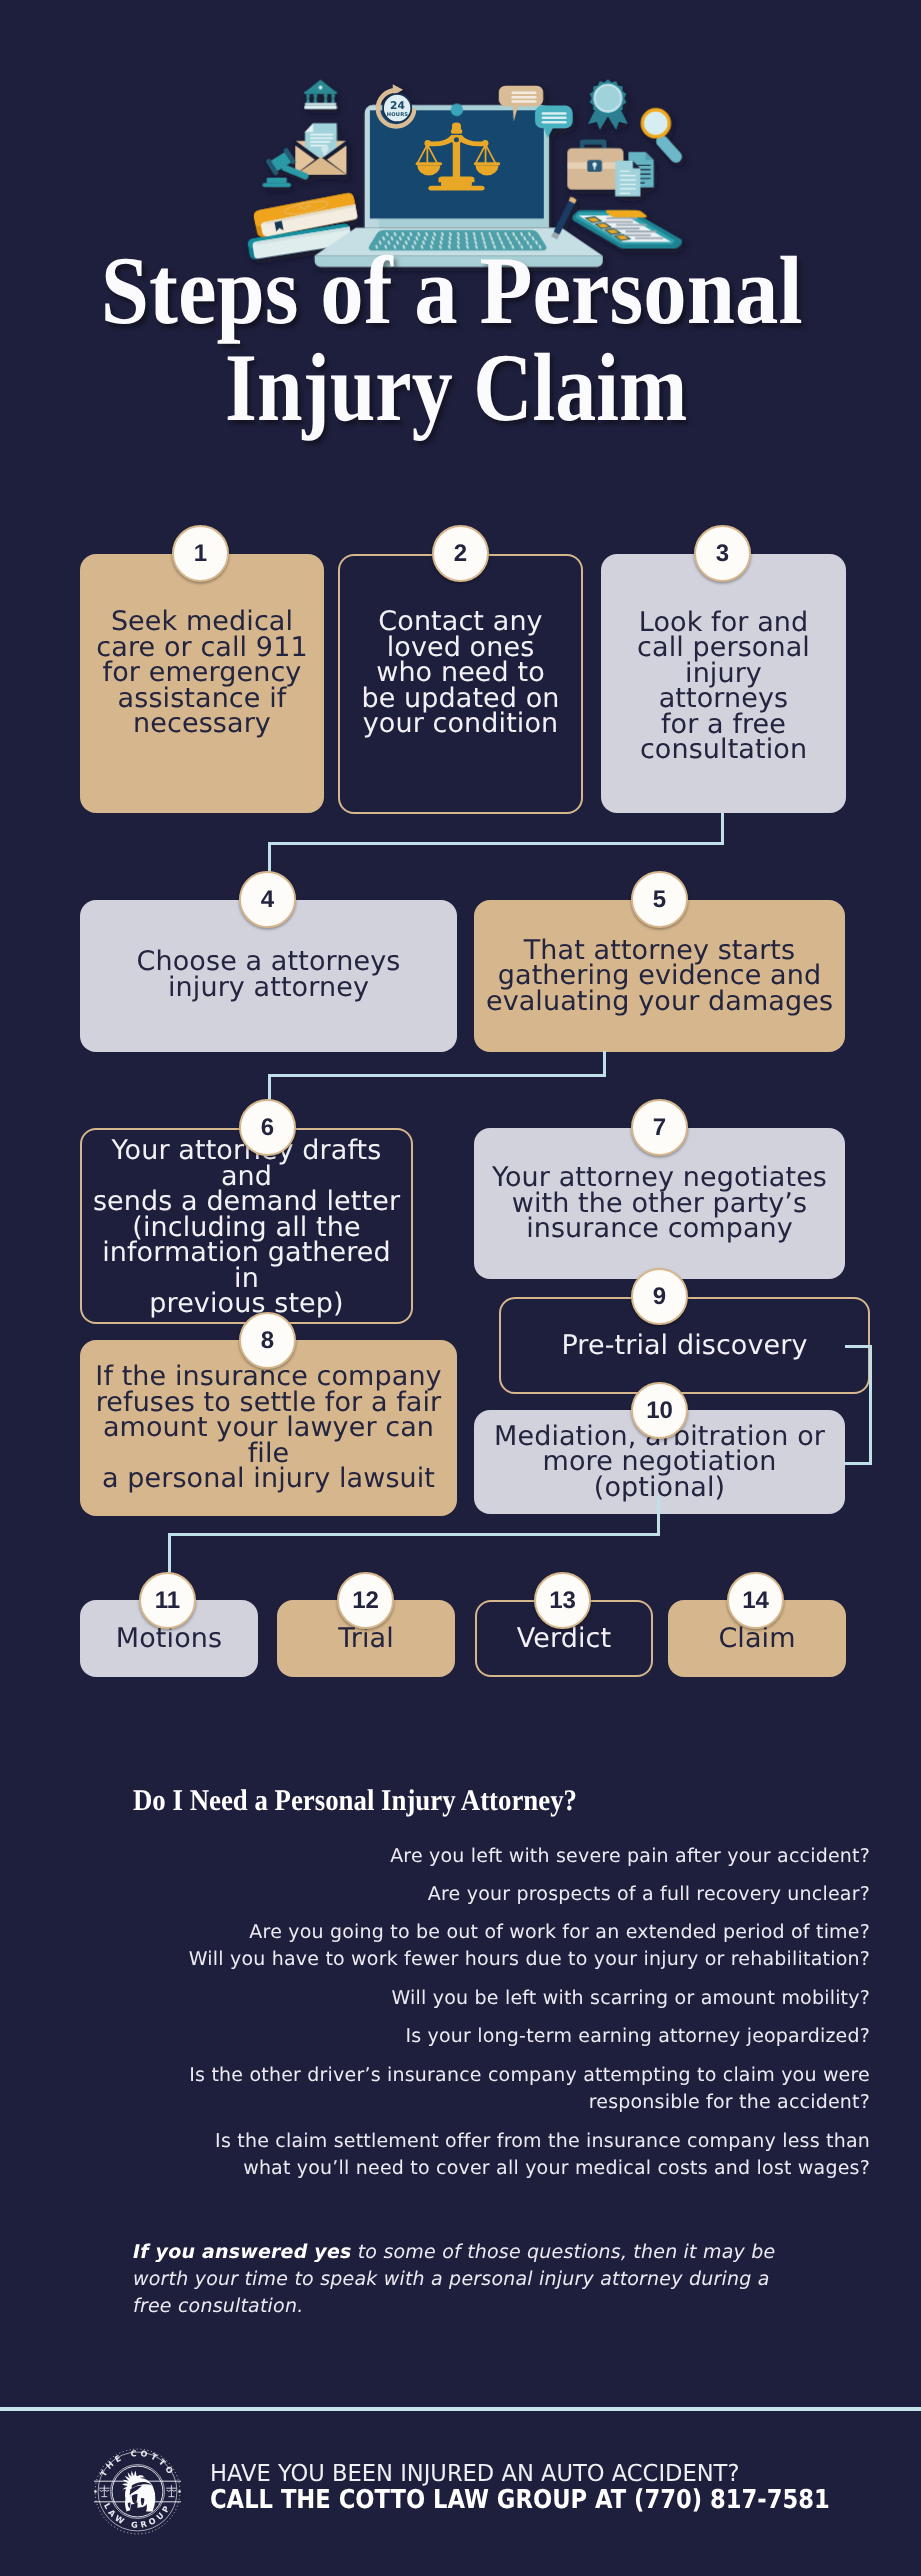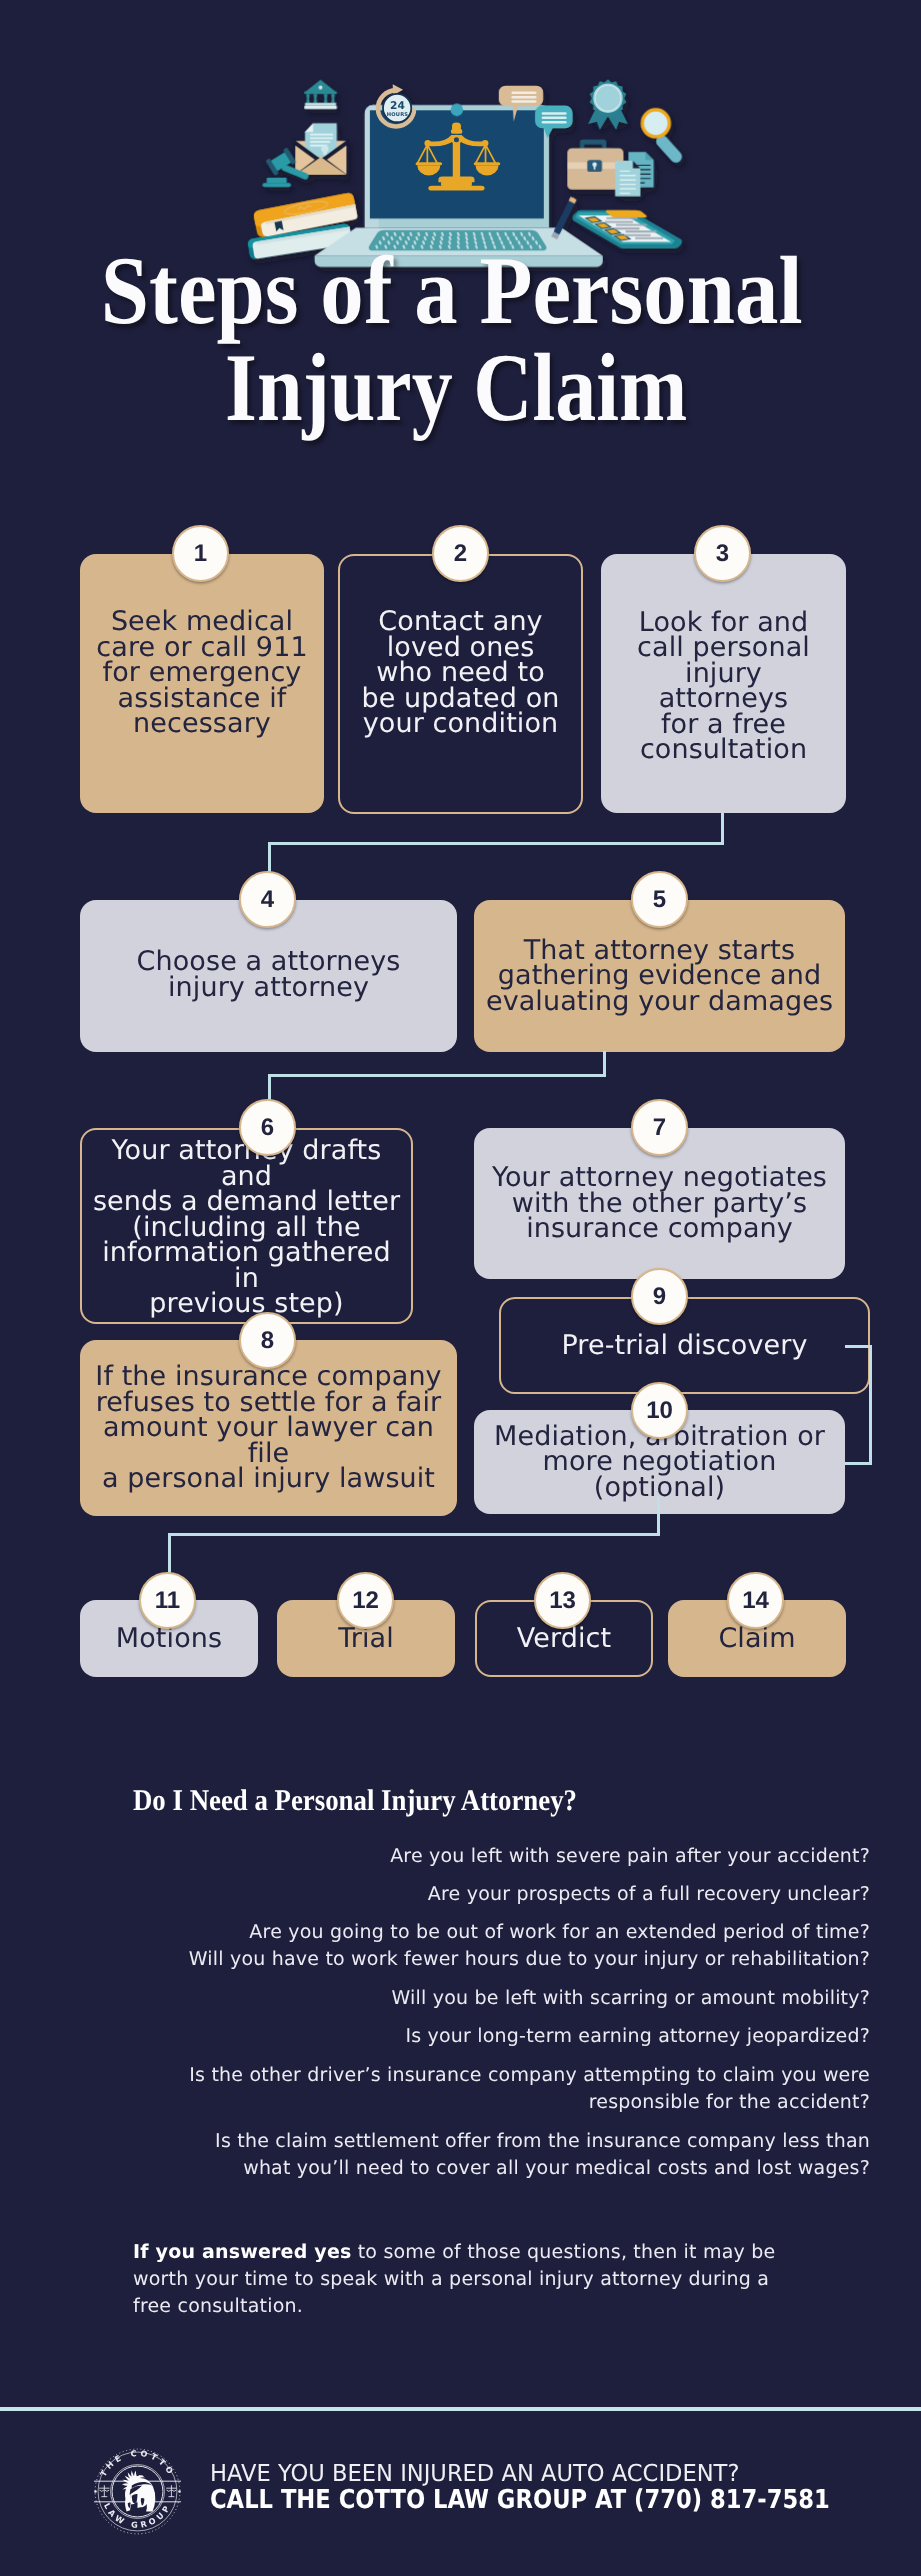--- a/index.html
+++ b/index.html
@@ -34,21 +34,21 @@
   .conn{position:absolute;background:#bfe0e8;z-index:1;}
 
   
   #q-heading{position:absolute;left:133px;top:1786px;
              font-family:"Liberation Serif",serif;font-weight:bold;
              font-size:30px;line-height:1;color:#ffffff;
              transform:scaleX(0.894);transform-origin:left top;}
   .qitem{position:absolute;left:133px;width:737px;color:#eceaf2;
          font-size:19px;line-height:27px;letter-spacing:0.2px;text-align:right;}
   #closing{position:absolute;left:133px;width:648px;color:#eceaf2;
-           font-size:19px;line-height:27px;letter-spacing:0.2px;}
+           font-size:19px;line-height:27px;letter-spacing:0.2px;font-style:italic;}
   #closing b{font-weight:bold;color:#ffffff;}
 
   
   #divider{position:absolute;left:0;top:2407px;width:921px;height:3.7px;
            background:#c5e4ea;}
   #logo{position:absolute;left:94px;top:2448px;width:87px;height:87px;}
   #foot-l1{position:absolute;left:210px;top:2462px;font-size:23.4px;
            line-height:23px;color:#eef0f4;white-space:nowrap;
            transform:scaleX(0.966);transform-origin:left top;}
   #foot-l2{position:absolute;left:210px;top:2487px;font-size:26px;

